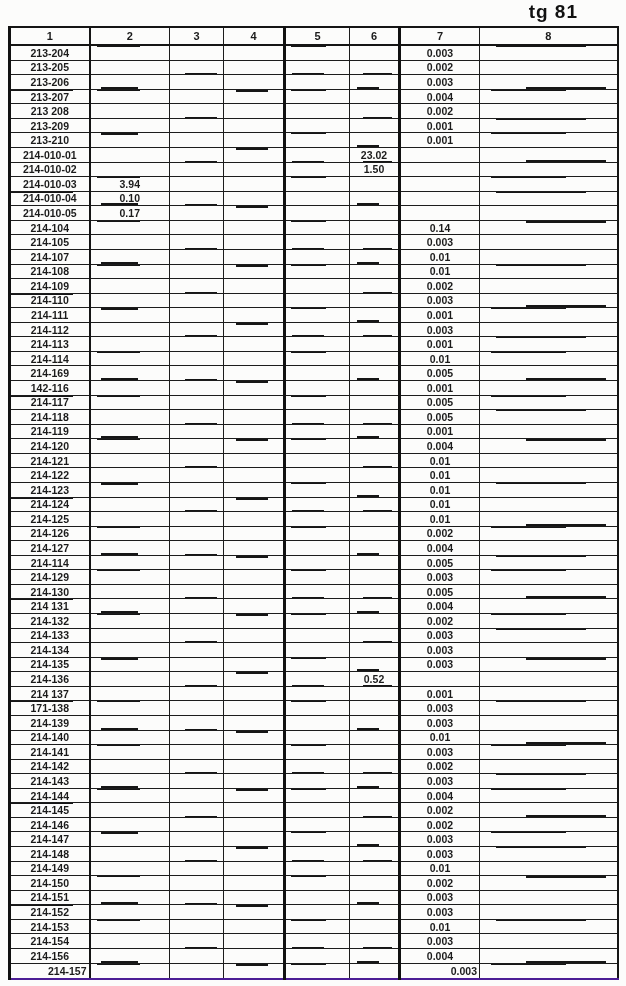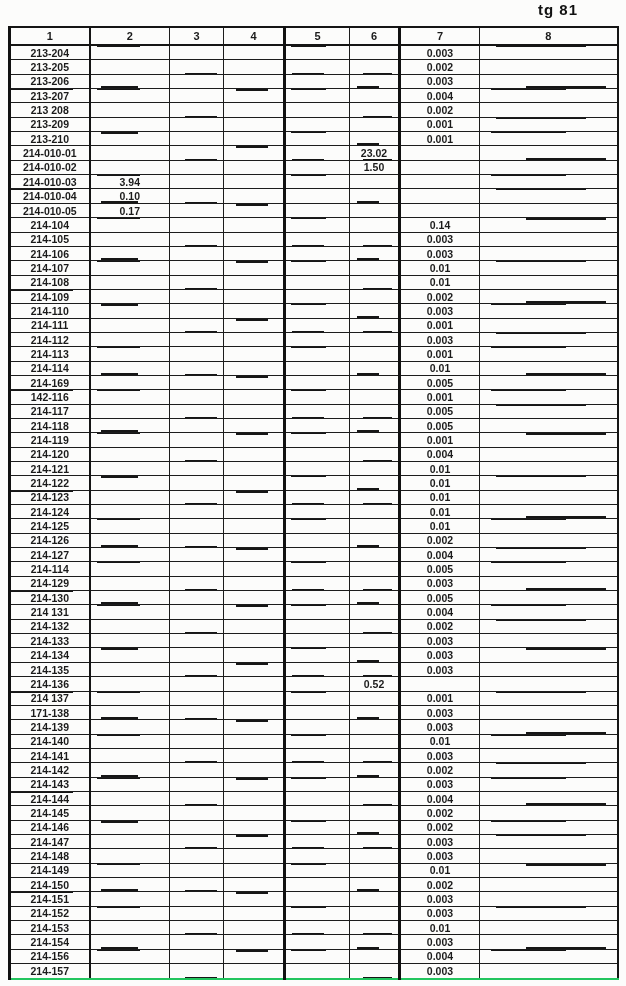--- a/index.html
+++ b/index.html
@@ -7,21 +7,21 @@
     width:626px;height:986px;
     background:#fcfcfb;
     font-family:"Liberation Sans", sans-serif;
     color:#1b1b1b;
     position:relative;
     overflow:hidden;
   }
   .corner-label{
     position:absolute;
     top:1px;right:48px;
-    font-size:15px;
+    font-size:19px;
     font-weight:700;
     letter-spacing:1px;
     color:#111;
   }
   table.grid{
     position:absolute;
     left:8px;top:26px;
     width:608px;height:954px;
     border-collapse:collapse;
     table-layout:fixed;
@@ -43,21 +43,21 @@
     height:16px;
     border-bottom:2px solid #151515;
   }
   .grid{border:2px solid #151515;}
   
   .grid th:nth-child(2),.grid td:nth-child(2){border-left:2px solid #151515;}
   .grid th:nth-child(5),.grid td:nth-child(5){border-left:3px solid #111;}
   .grid th:nth-child(7),.grid td:nth-child(7){border-left:3px solid #111;}
   .grid th:first-child,.grid td:first-child{border-left:3px solid #111;}
   .grid th:last-child,.grid td:last-child{border-right:2px solid #151515;}
-  tbody tr:last-child td{border-bottom:2px solid #22c55e;}
+  tbody tr:last-child td{border-bottom:2px solid #4c1d95;text-align:right;}
 
   
   tbody td::after{
     position:absolute;background:#161616;height:2px;z-index:2;content:none;
   }
   tbody tr:nth-child(3n+1) td:nth-child(3n+2)::after{content:"";left:8%;width:55%;top:-1px;}
   tbody tr:nth-child(3n+2) td:nth-child(3n+3)::after{content:"";left:28%;width:60%;bottom:-1px;}
   tbody tr:nth-child(4n+3) td:nth-child(4n+2)::after{content:"";left:14%;width:46%;bottom:-1px;height:3px;}
   tbody tr:nth-child(5n+1) td:nth-child(8)::after{content:"";left:12%;width:66%;top:-1px;}
   tbody tr:nth-child(5n+3) td:nth-child(8)::after{content:"";left:34%;width:58%;bottom:-1px;height:3px;}
@@ -228,30 +228,20 @@
         <td>214-105</td>
         <td></td>
         <td></td>
         <td></td>
         <td></td>
         <td></td>
         <td>0.003</td>
         <td></td>
       </tr>
       <tr>
-        <td>214-106</td>
-        <td></td>
-        <td></td>
-        <td></td>
-        <td></td>
-        <td></td>
-        <td>0.003</td>
-        <td></td>
-      </tr>
-      <tr>
         <td>214-107</td>
         <td></td>
         <td></td>
         <td></td>
         <td></td>
         <td></td>
         <td>0.01</td>
         <td></td>
       </tr>
       <tr>

